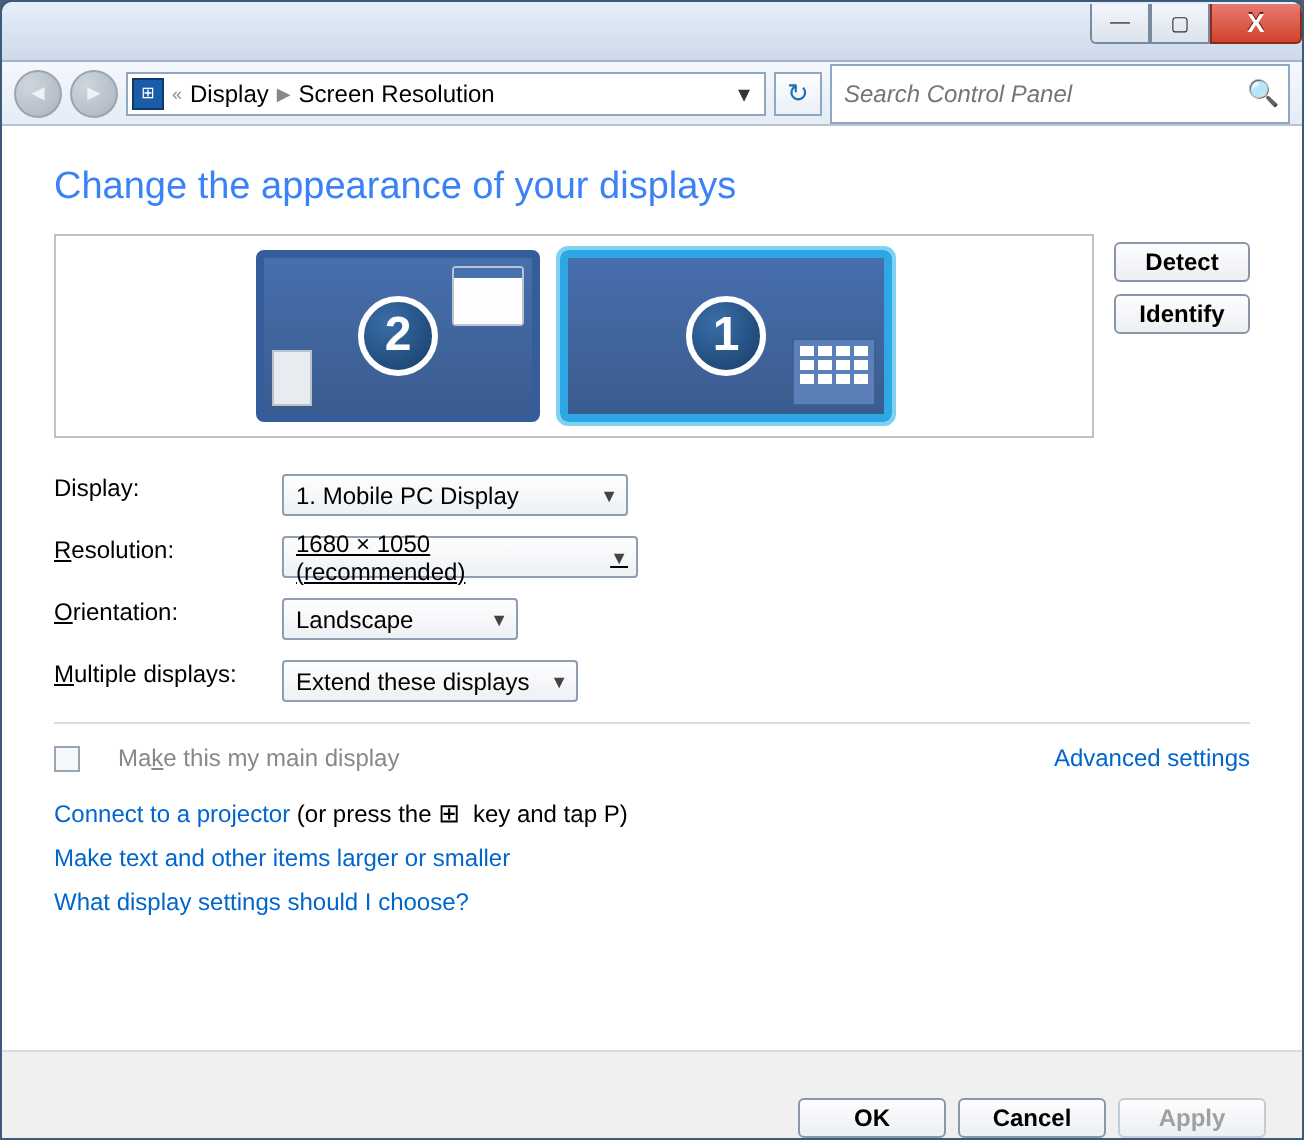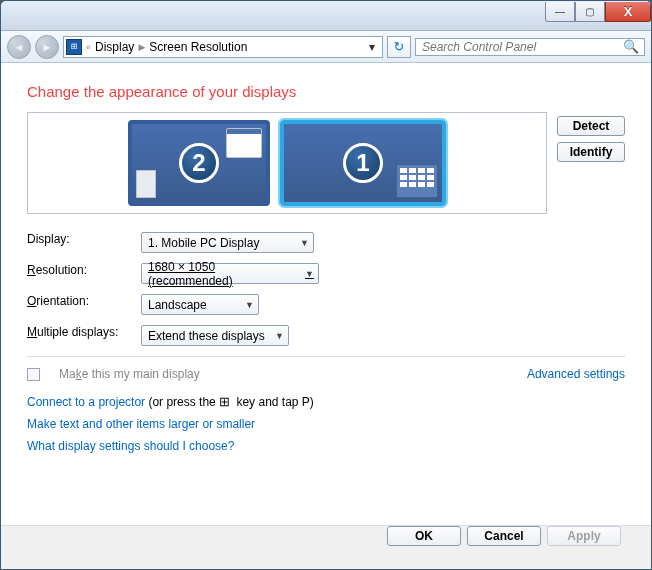--- a/index.html
+++ b/index.html
@@ -11,25 +11,25 @@
 .win-btn.close { width: 46px; background: linear-gradient(#e87a6f,#d0432d); border-color:#8b2a1c; border-radius:0 0 3px 0; color:#fff; font-size:13px; font-weight:bold;}
 .win-btn.close span { text-shadow: 0 -1px 0 #7a1e10;}
 .navbar { height: 32px; background: linear-gradient(#f5f8fd,#e5ecf5); border-bottom:1px solid #b6c3d3; display:flex; align-items:center; padding: 2px 6px; gap:4px;}
 .navarrow { width:24px; height:24px; border-radius:50%; background: radial-gradient(circle at 30% 30%, #6fa8d8, #2f6da8); border:1px solid #2a5c8c; display:flex; align-items:center; justify-content:center; color:#fff; font-size:11px;}
 .navarrow.disabled { background: radial-gradient(circle at 30% 30%, #cfd6de, #a9b3c0); border-color:#9aa5b2; color:#eef1f5;}
 .addrbar { flex:1; height:22px; background:#fff; border:1px solid #8fa7c0; display:flex; align-items:center; padding:0 2px; gap:4px;}
 .addricon { width:16px; height:16px; background:#1a5ca8; border:1px solid #0d3b6b; display:flex; align-items:center; justify-content:center; font-size:8px; color:#fff;}
 .chev { color:#888; font-size:9px;}
 .addrdrop { width:16px; text-align:center; color:#333;}
 .refreshbtn { width:24px; height:22px; border:1px solid #8fa7c0; background:linear-gradient(#fdfefe,#eaf0f7); display:flex; align-items:center; justify-content:center; color:#1d6fb8; font-size:13px;}
-.searchbar { width:230px; height:18px; background:#fff; border:1px solid #8fa7c0; display:flex; align-items:center; padding:0 4px;}
+.searchbar { width:230px; height:30px; background:#fff; border:1px solid #8fa7c0; display:flex; align-items:center; padding:0 4px;}
 .searchbar input { border:none; outline:none; flex:1; font-style:italic; color:#777; font-size:12px;}
 .searchicon { color:#2a6db2; font-size:13px;}
 .content { padding: 14px 26px 0 26px;}
-.heading { color:#ef4444; font-size:15px; margin: 6px 0 12px 0;}
+.heading { color:#3b82f6; font-size:19px; margin: 6px 0 12px 0;}
 .preview-row { display:flex; gap:10px; align-items:flex-start;}
 .preview-box { flex:1; border:1px solid #b9c3cf; height:102px; background:#fff; display:flex; align-items:center; justify-content:center; gap:10px; padding:6px;}
 .monitor { position:relative; background: linear-gradient(#476fae,#3a5b8e); border:4px solid #355d9b; border-radius:4px; display:flex; align-items:center; justify-content:center;}
 .monitor.selected { border-color:#2ea8e4; outline:2px solid #7fd1f2;}
 .mnum { width:40px; height:40px; border-radius:50%; background:radial-gradient(circle at 35% 30%, #3a6ea8, #163d68); border:3px solid #fff; color:#fff; font-size:24px; font-weight:bold; display:flex; align-items:center; justify-content:center;}
 .deskicons { position:absolute; background:#e8ecf0; border:1px solid #bbc3cc;}
 .side-btns { display:flex; flex-direction:column; gap:6px; margin-top:4px;}
 .btn { min-width:68px; padding:2px 10px; background:linear-gradient(#fdfdfe,#eceff3); border:1px solid #8a97a7; border-radius:3px; text-align:center; font-size:12px; cursor:default;font-weight:bold;}
 .btn.disabled { color:#a0a0a0; border-color:#c7ccd3;}
 .form { margin-top:18px;}
@@ -43,21 +43,21 @@
 .dd-orientation { width:118px;}
 .dd-multiple { width:148px;}
 .hr { border:none; border-top:1px solid #d7dde4; margin:6px 0 10px 0;}
 .chk-row { display:flex; align-items:center; justify-content:space-between;}
 .chk-row label { display:flex; align-items:center; gap:19px; color:#888;}
 .chk { width:13px; height:13px; border:1px solid #9aa5b2; background:#f5f7fa;}
 .link { color:#0066cc; cursor:default;}
 .links { margin-top:10px; line-height:22px;}
 .winkey { display:inline-block; width:14px; height:12px; position:relative;}
 .winkey::before { content:"⊞"; font-size:13px; position:absolute; top:-3px; left:0;}
-.footer { position:absolute; bottom:0; left:0; right:0; height:44px; background:#f0f0f0; border-top:1px solid #d7dde4; display:flex; justify-content:flex-end; align-items:flex-start; gap:6px; padding-right:30px;}
+.footer { position:absolute; bottom:0; left:0; right:0; height:44px; background:#f0f0f0; border-top:1px solid #d7dde4; display:flex; justify-content:flex-end; align-items:flex-end; gap:6px; padding-right:18px;}
 </style>
 </head>
 <body>
 
 <div class="window">
   <div class="titlebar">
     <div class="win-btn min">
         <span>—</span>
       </div>
     <div class="win-btn">

